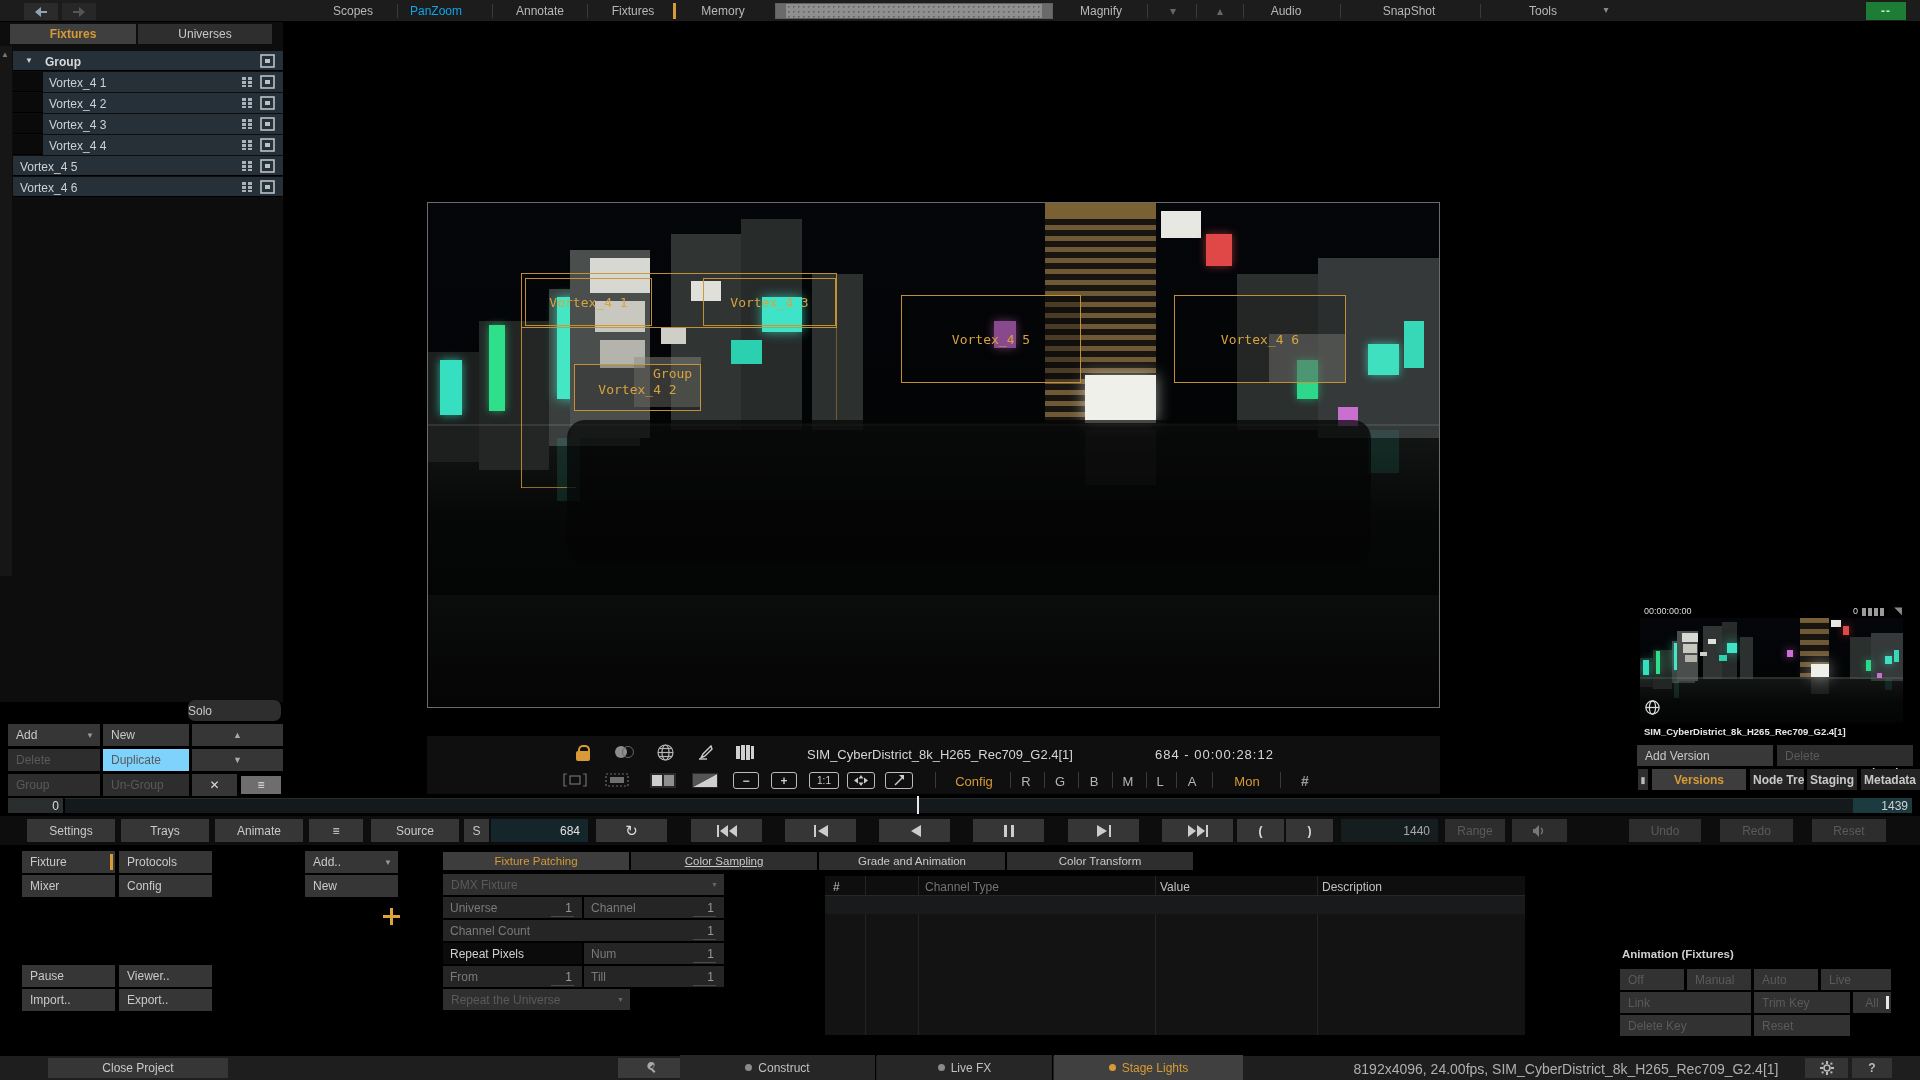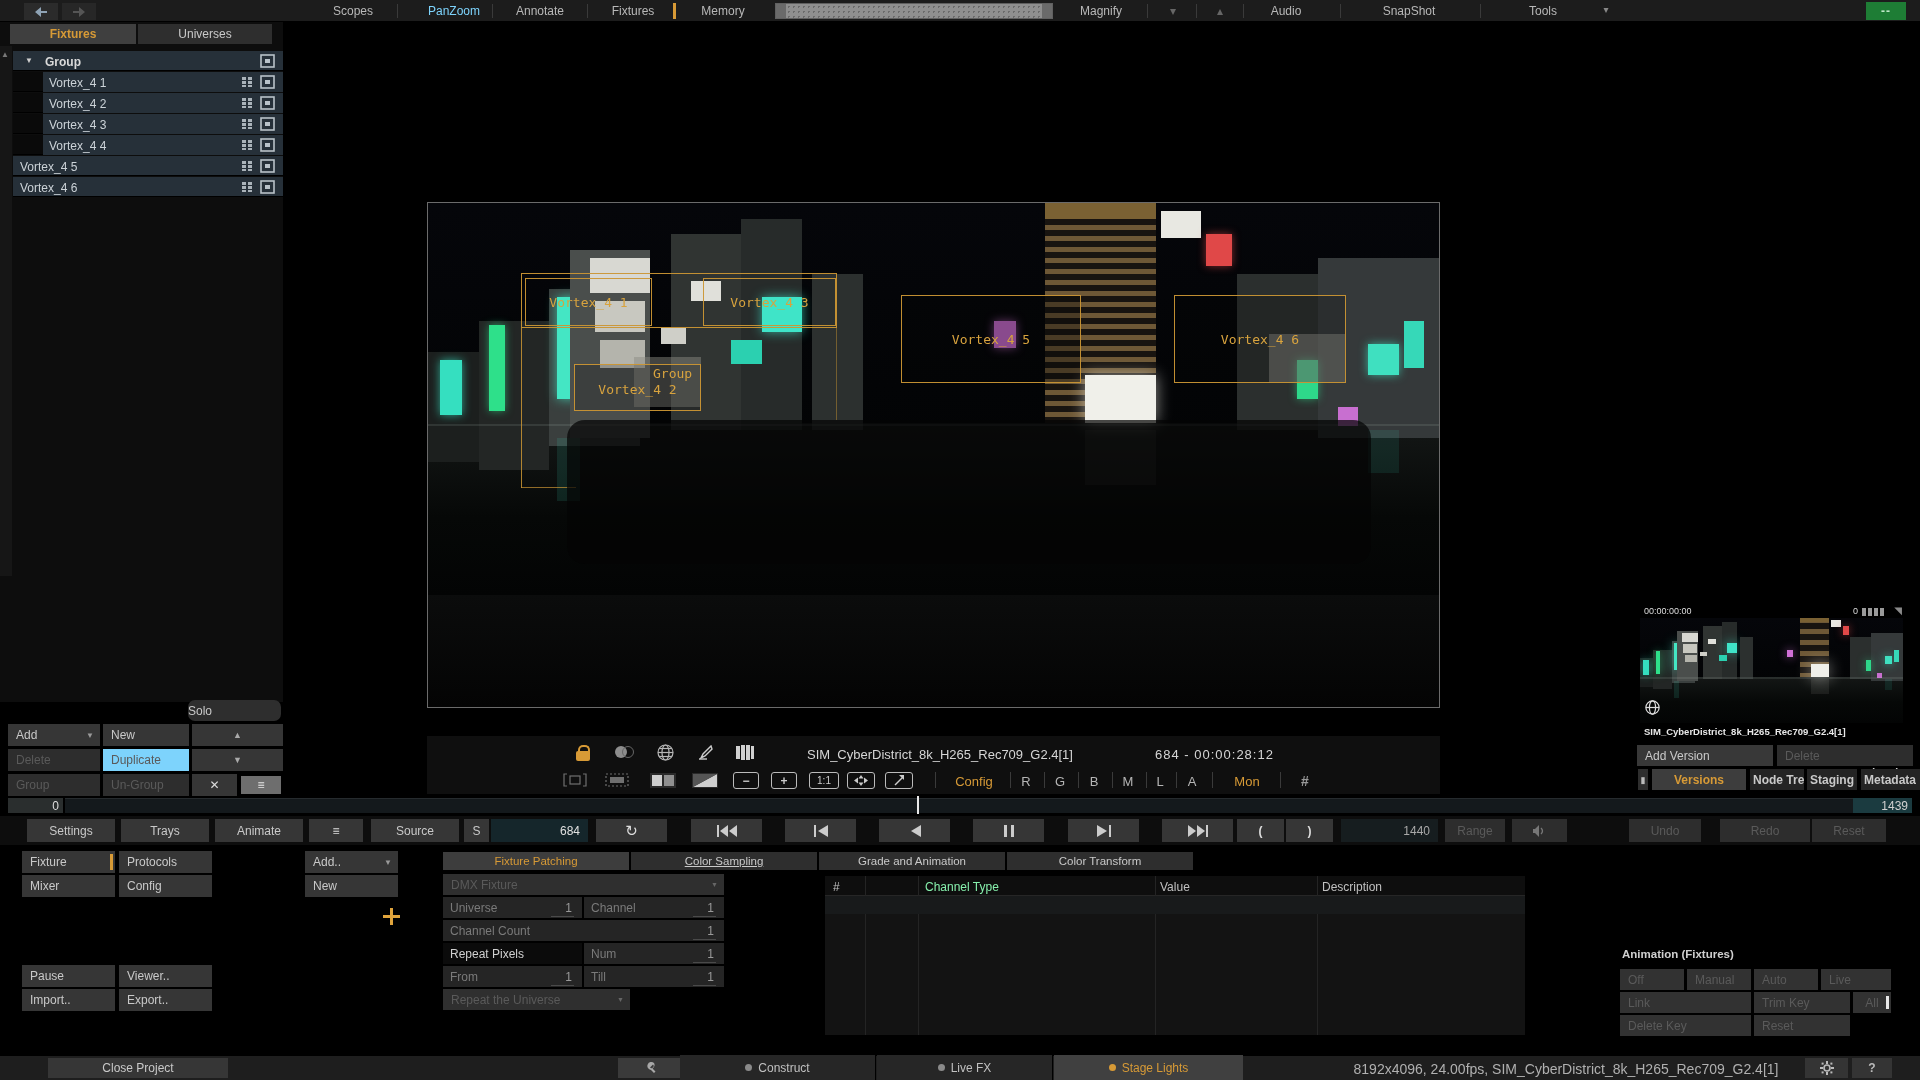--- a/index.html
+++ b/index.html
@@ -32,21 +32,21 @@
         <path d="M7 0 L1 5 L7 10 L7 6 L13 6 L13 4 L7 4 Z" fill="#8fa3b5"></path>
       </svg>
   </div>
   <div class="btn" style="left:62px;top:3px;width:34px;height:17px;background:#272727;">
     <svg width="14" height="10" viewBox="0 0 14 10">
         <path d="M7 0 L13 5 L7 10 L7 6 L1 6 L1 4 L7 4 Z" fill="#555"></path>
       </svg>
   </div>
   <div class="b" style="left:318px;top:4px;width:70px;text-align:center;color:#b8b8b8;">Scopes</div>
   <div class="sep" style="left:397px;top:4px;height:14px;"></div>
-  <div class="b" style="left:410px;top:4px;width:70px;text-align:right;color:#7dd3fc;">PanZoom</div>
+  <div class="b" style="left:410px;top:4px;width:70px;text-align:left;color:#0ea5e9;">PanZoom</div>
   <div class="sep" style="left:492px;top:4px;height:14px;"></div>
   <div class="b" style="left:505px;top:4px;width:70px;text-align:center;color:#b8b8b8;">Annotate</div>
   <div class="sep" style="left:587px;top:4px;height:14px;"></div>
   <div class="b" style="left:600px;top:4px;width:66px;text-align:center;color:#b8b8b8;">Fixtures</div>
   <div class="b" style="left:673px;top:3px;width:3px;height:16px;background:#d79a36;"></div>
   <div class="b" style="left:690px;top:4px;width:66px;text-align:center;color:#b8b8b8;">Memory</div>
   <div class="b dots" style="left:775px;top:3px;width:278px;height:16px;background:#8f8f8f;border:1px solid #606060;background-image:radial-gradient(circle,rgba(0,0,0,0.25) 1px,transparent 1px);background-size:5px 5px;">
     <div class="b" style="left:0;top:0;width:10px;height:14px;background:#6a6a6a;"></div>
     <div class="b" style="right:0;top:0;width:10px;height:14px;background:#6a6a6a;"></div>
   </div>
@@ -258,21 +258,21 @@
   <div class="btn" style="left:1286px;top:819px;width:47px;height:23px;font-weight:bold;color:#ddd;">)</div>
   <div class="b" style="left:1341px;top:819px;width:97px;height:23px;background:#161d1f;color:#a8a8a8;text-align:right;padding:5px 8px 0 0;box-sizing:border-box;"><span>1440</span></div>
   <div class="btn dim" style="left:1445px;top:819px;width:60px;height:23px;background:#2d2d2d;">Range</div>
   <div class="btn" style="left:1512px;top:819px;width:55px;height:23px;background:#2d2d2d;">
     <svg width="14" height="12" viewBox="0 0 14 12">
         <path d="M6 0 L2 4 L0 4 L0 8 L2 8 L6 12 Z" fill="#777"></path>
         <path d="M8 3 Q11 6 8 9" stroke="#777" fill="none" stroke-width="1.3"></path>
       </svg>
   </div>
   <div class="btn dim" style="left:1629px;top:819px;width:72px;height:23px;background:#2d2d2d;">Undo</div>
-  <div class="btn dim" style="left:1720px;top:819px;width:90px;height:23px;background:#2d2d2d;">Redo</div>
+  <div class="btn dim" style="left:1720px;top:819px;width:73px;height:23px;background:#2d2d2d;">Redo</div>
   <div class="btn dim" style="left:1812px;top:819px;width:74px;height:23px;background:#2d2d2d;">Reset</div>
 
   <div class="b" style="left:427px;top:202px;width:1013px;height:506px;background:#060606;border:1px solid #6b6b6b;">
 
     <div class="city" id="city-main" style="left:0;top:0;width:1011px;height:392px;border-bottom:1px solid rgba(255,255,255,0.05);">
       <div class="cb" style="left:0%;top:100%;width:100%;height:0;"></div>
       <div class="cb" style="left:0;bottom:0;width:100%;height:44%;background:linear-gradient(#141716,#060807 55%,#030404);"></div>
       <div class="cb" style="left:0%;top:38%;width:6%;height:28%;background:#1c1f1e;"></div>
       <div class="cb" style="left:1.2%;top:40%;width:2.2%;height:14%;background:#35dfc0;box-shadow:0 0 10px rgba(53,223,192,0.7);"></div>
       <div class="cb" style="left:5%;top:30%;width:7%;height:38%;background:#232625;"></div>
@@ -491,21 +491,21 @@
     <span style="position:absolute;right:8px;top:4px;color:#999;border-bottom:1px solid #4a4a4a;padding:0 2px 1px 14px;">1</span>
   </div>
   <div class="btn lbtn dim" style="left:443px;top:989px;width:187px;height:21px;background:#2f2f2f;">
     <span>Repeat the Universe</span>
     <span style="position:absolute;right:6px;font-size:7px;color:#666;">▼</span>
   </div>
 
   <div class="b" style="left:825px;top:876px;width:700px;height:159px;background:#131313;">
     <div class="b" style="left:0;top:0;width:700px;height:20px;background:#0e0e0e;border-bottom:1px solid #262626;"></div>
     <span style="position:absolute;left:8px;top:4px;color:#c0c0c0;">#</span>
-    <span style="position:absolute;left:100px;top:4px;color:#86efac;">Channel Type</span>
+    <span style="position:absolute;left:100px;top:4px;color:#737373;">Channel Type</span>
     <span style="position:absolute;left:335px;top:4px;color:#c0c0c0;">Value</span>
     <span style="position:absolute;left:497px;top:4px;color:#c0c0c0;">Description</span>
     <div class="b" style="left:40px;top:0;width:1px;height:159px;background:#242424;"></div>
     <div class="b" style="left:93px;top:0;width:1px;height:159px;background:#242424;"></div>
     <div class="b" style="left:330px;top:0;width:1px;height:159px;background:#242424;"></div>
     <div class="b" style="left:492px;top:0;width:1px;height:159px;background:#242424;"></div>
     <div class="b" style="left:0;top:20px;width:700px;height:18px;background:#181a1b;"></div>
   </div>
 
   <div class="b" style="left:1622px;top:948px;color:#cfcfcf;font-weight:bold;font-size:11.5px;">Animation (Fixtures)</div>

